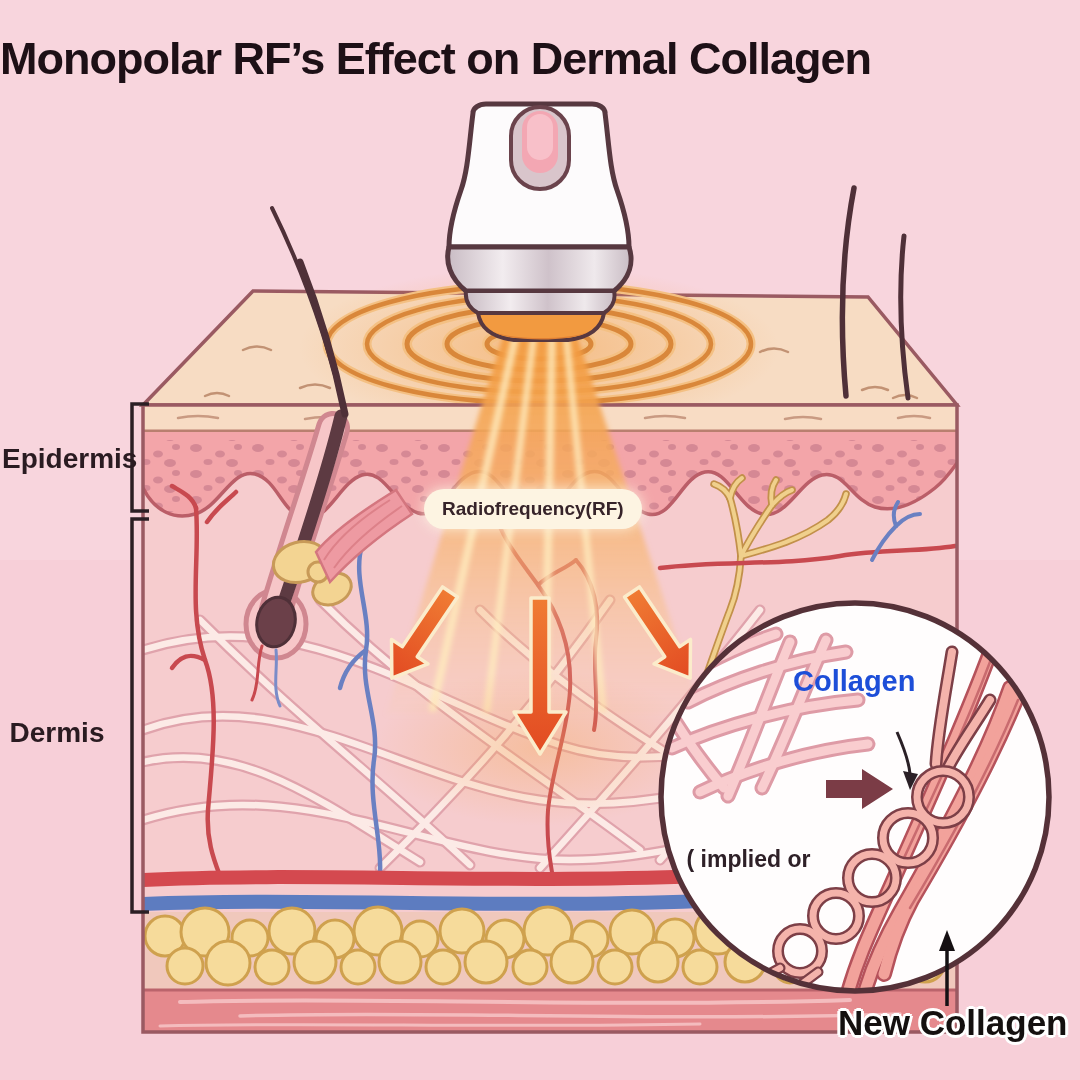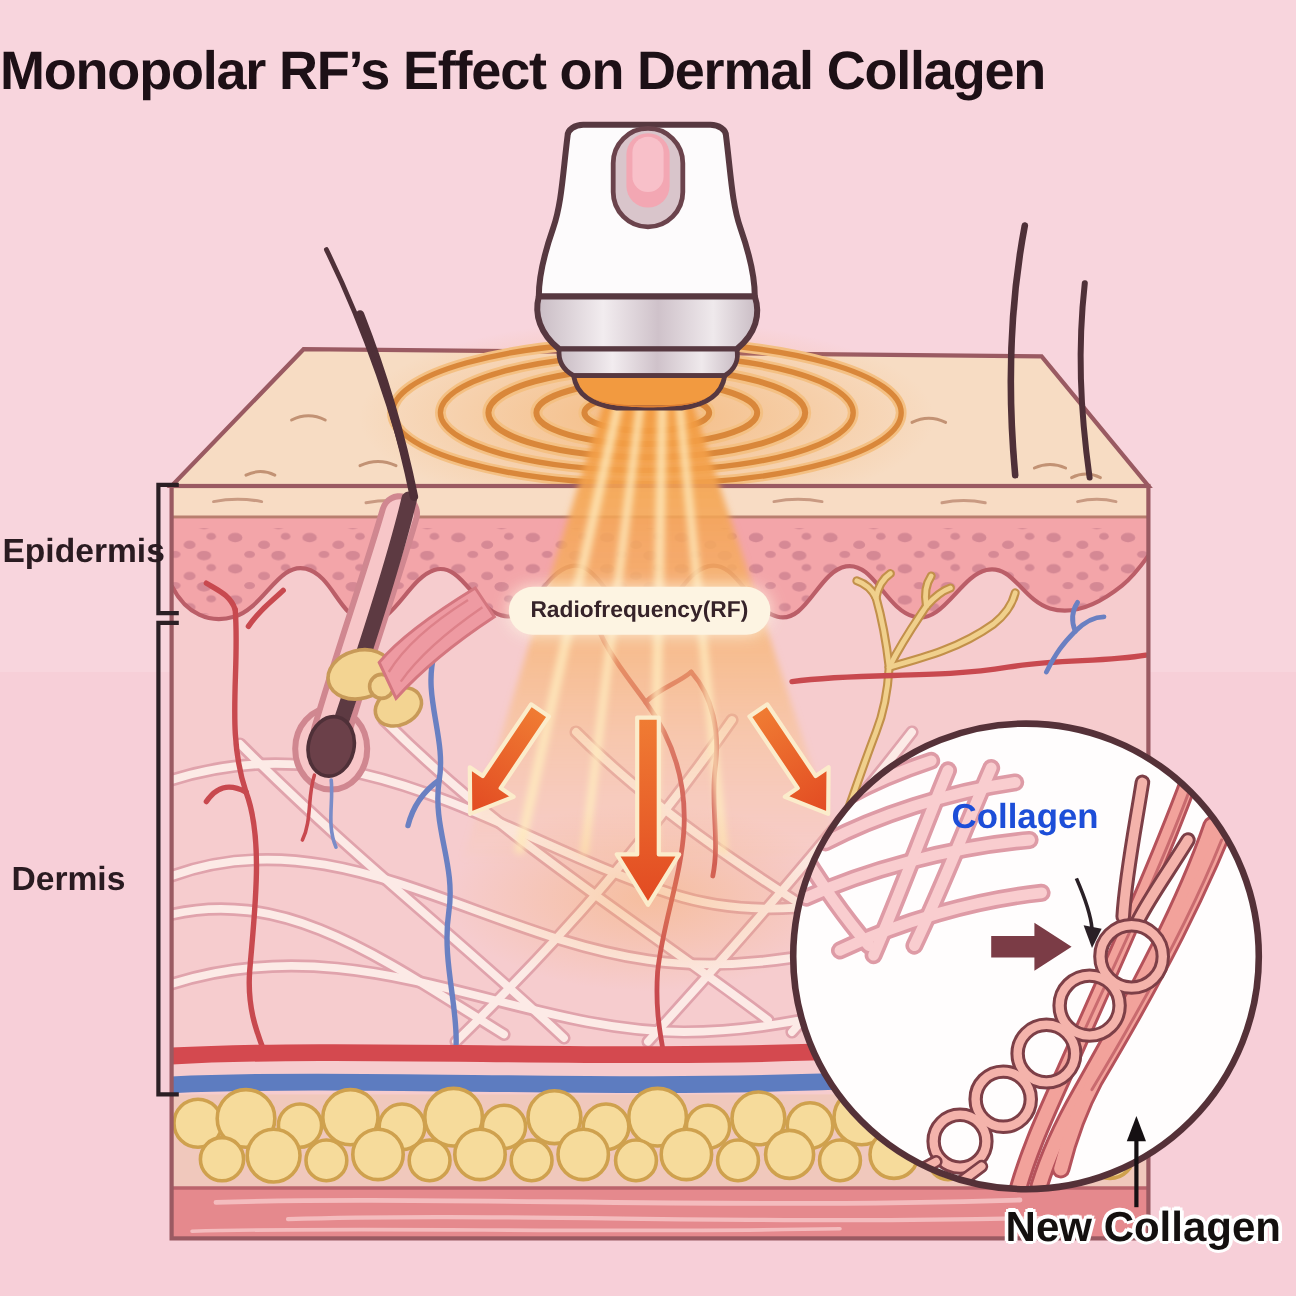--- a/index.html
+++ b/index.html
@@ -426,14 +426,15 @@
 </svg>
 
 <div class="txt" id="title">Monopolar RF’s Effect on Dermal Collagen</div>
 <div class="txt" id="epidermis-label">Epidermis</div>
 <div class="txt" id="dermis-label">Dermis</div>
 <div class="txt" id="rf-pill">Radiofrequency(RF)</div>
 <div class="txt" id="collagen-contraction">
   <div>Collagen</div>
 </div>
 <div class="txt" id="inset-note">
+  <div>( implied or</div>
 </div>
 <div class="txt" id="new-collagen-label">New Collagen</div>
 
 </body></html>

